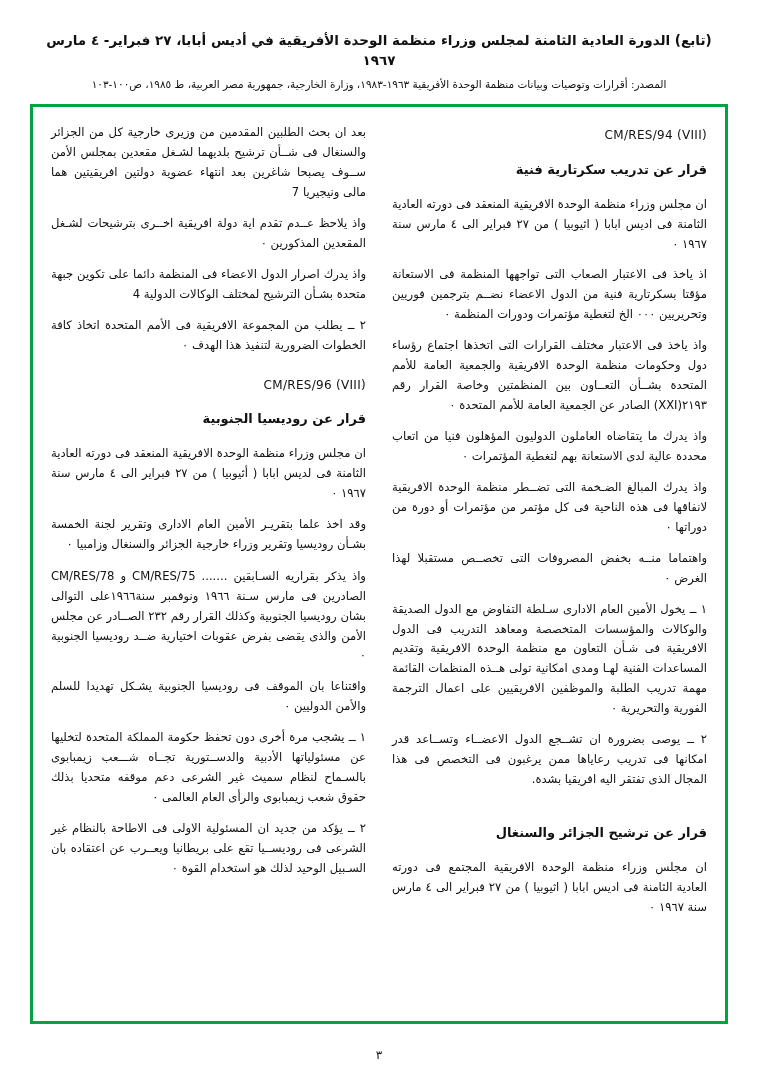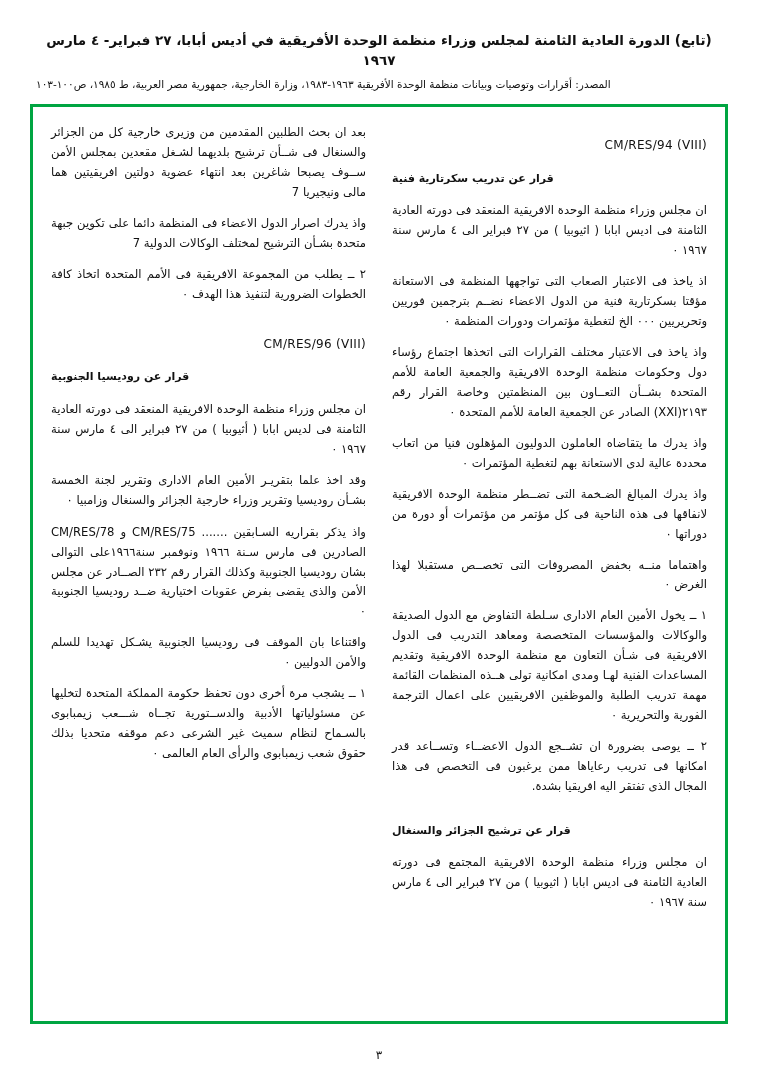--- a/index.html
+++ b/index.html
@@ -24,21 +24,21 @@
   }
   .header-title {
     text-align: center;
     font-weight: bold;
     font-size: 13.5px;
     line-height: 1.5;
     direction: rtl;
     margin: 4px 6px 6px 6px;
   }
   .header-source {
-    text-align: left;
+    text-align: center;
     font-size: 10.5px;
     line-height: 1.5;
     direction: rtl;
     margin: 0 6px 12px 6px;
     color: #111;
   }
   .frame {
     border: 3px solid #00a541;
     box-sizing: border-box;
     height: 920px;
@@ -61,38 +61,38 @@
   .col.left {
     border-left: none;
   }
   p.para {
     margin: 0 0 11px 0;
     text-align: justify;
     text-justify: inter-word;
     direction: rtl;
   }
   .res-code {
-    margin: 12px 0 14px 0;
+    margin: 2px 0 14px 0;
     direction: ltr;
     text-align: right;
     font-size: 12px;
     letter-spacing: 0.3px;
   }
   .res-code-lines {
     direction: rtl;
     text-align: justify;
     font-size: 11.6px;
     line-height: 1.72;
     margin: 12px 0 11px 0;
   }
   .res-title {
-    text-align: left;
+    text-align: right;
     font-weight: bold;
-    font-size: 11px;
-    margin: 2px 0 14px 0;
+    font-size: 13px;
+    margin: 10px 0 14px 0;
     line-height: 1.6;
   }
   .res-title .line2 {
     display: block;
   }
   .spacer-sm { height: 6px; }
   .page-number {
     position: absolute;
     bottom: 16px;
     left: 0;
@@ -131,33 +131,35 @@
         <div class="spacer-sm"></div>
         <div class="spacer-sm"></div>
         <div class="res-title">
           <span>قرار عن ترشيح الجزائر والسنغال</span>
         </div>
         <p class="para">ان مجلس وزراء منظمة الوحدة الافريقية المجتمع فى دورته العادية الثامنة فى اديس ابابا ( اثيوبيا ) من ٢٧ فبراير الى ٤ مارس سنة ١٩٦٧ ٠</p>
       </div>
 
       <div class="col left">
         <p class="para">بعد ان بحث الطلبين المقدمين من وزيرى خارجية كل من الجزائر والسنغال فى شــأن ترشيح بلديهما لشـغل مقعدين بمجلس الأمن ســوف يصبحا شاغرين بعد انتهاء عضوية دولتين افريقيتين هما مالى ونيجيريا 7</p>
-        <p class="para">واذ يدرك اصرار الدول الاعضاء فى المنظمة دائما على تكوين جبهة متحدة بشـأن الترشيح لمختلف الوكالات الدولية 7</p>
+        <p class="para">واذ يلاحظ عــدم تقدم اية دولة افريقية اخــرى بترشيحات لشـغل المقعدين المذكورين ٠</p>
+        <p class="para">واذ يدرك اصرار الدول الاعضاء فى المنظمة دائما على تكوين جبهة متحدة بشـأن الترشيح لمختلف الوكالات الدولية 4</p>
         <p class="para">٢ ــ يطلب من المجموعة الافريقية فى الأمم المتحدة اتخاذ كافة الخطوات الضرورية لتنفيذ هذا الهدف ٠</p>
 
         <div class="spacer-sm"></div>
         <div class="res-code">CM/RES/96  (VIII)</div>
         <div class="res-title">
           <span>قرار عن روديسيا الجنوبية</span>
         </div>
 
         <p class="para">ان مجلس وزراء منظمة الوحدة الافريقية المنعقد فى دورته العادية الثامنة فى لديس ابابا ( أثيوبيا ) من ٢٧ فبراير الى ٤ مارس سنة ١٩٦٧ ٠</p>
         <p class="para">وقد اخذ علما بتقريـر الأمين العام الادارى وتقرير لجنة الخمسة بشـأن روديسيا وتقرير وزراء خارجية الجزائر والسنغال وزامبيا ٠</p>
         <p class="res-code-lines">واذ يذكر بقراريه السـابقين ....... CM/RES/75 و CM/RES/78 الصادرين فى مارس سـنة ١٩٦٦ ونوفمبر سنة١٩٦٦على التوالى بشان روديسيا الجنوبية وكذلك القرار رقم ٢٣٢ الصــادر عن مجلس الأمن والذى يقضى بفرض عقوبات اختيارية ضــد روديسيا الجنوبية ٠</p>
         <p class="para">واقتناعا بان الموقف فى روديسيا الجنوبية يشـكل تهديدا للسلم والأمن الدوليين ٠</p>
         <p class="para">١ ــ يشجب مرة أخرى دون تحفظ حكومة المملكة المتحدة لتخليها عن مسئولياتها الأدبية والدســتورية تجــاه شـــعب زيمبابوى بالسـماح لنظام سميث غير الشرعى دعم موقفه متحديا بذلك حقوق شعب زيمبابوى والرأى العام العالمى ٠</p>
+        <p class="para">٢ ــ يؤكد من جديد ان المسئولية الاولى فى الاطاحة بالنظام غير الشرعى فى روديســيا تقع على بريطانيا ويعــرب عن اعتقاده بان السـبيل الوحيد لذلك هو استخدام القوة ٠</p>
       </div>
 
     </div>
   </div>
 
   <div class="page-number">٣</div>
 </div>
 
 </body></html>

